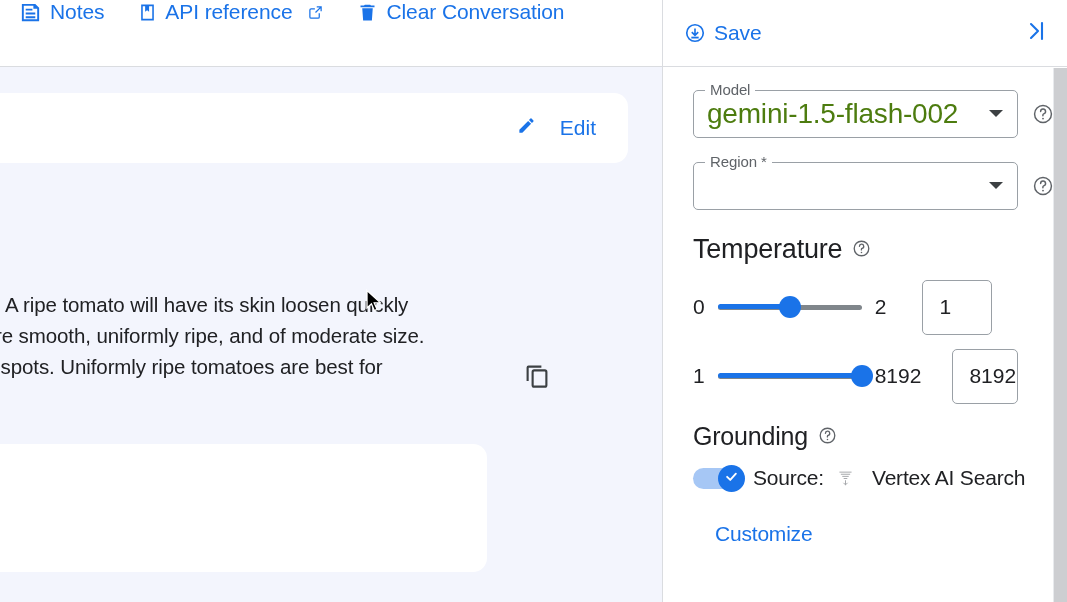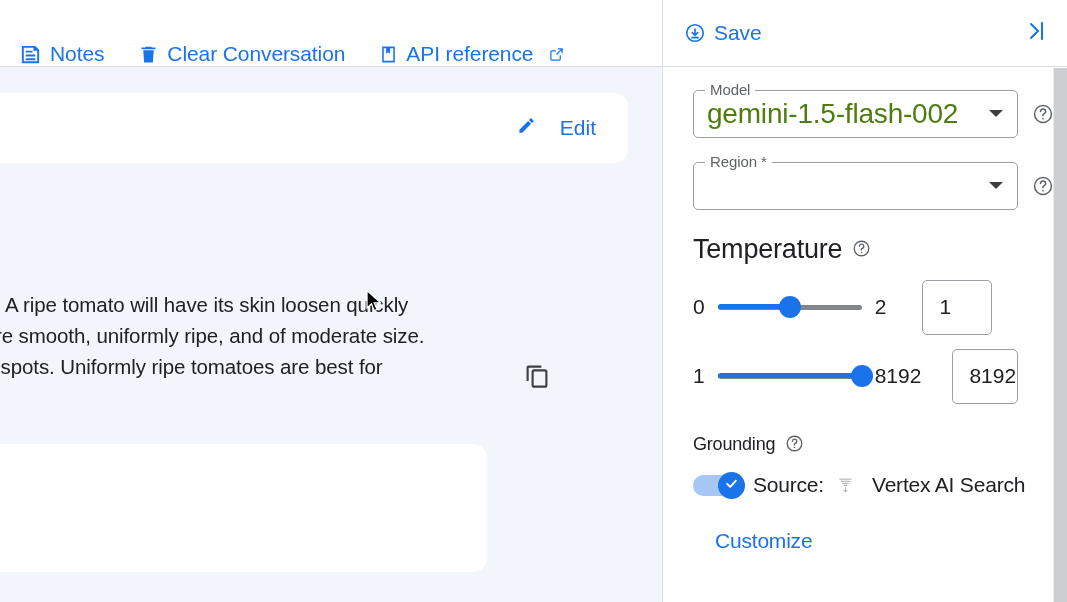--- a/index.html
+++ b/index.html
@@ -16,21 +16,21 @@
 
   
   .toolbar {
     position: absolute; left: 0; top: 0;
     width: 1067px; height: 67px;
     background: #ffffff;
     border-bottom: 1px solid #dadce0;
     display: flex; align-items: center;
   }
   .toolbar-left {
-    display: flex; align-items: flex-end;
+    display: flex; align-items: flex-start;
     height: 100%;
     padding-left: 19px;
     width: 663px;
     gap: 34px;
     border-right: 1px solid #dadce0;
   }
   .toolbar-right {
     display: flex; 
     height: 100%;
     padding-left: 21px;
@@ -227,23 +227,23 @@
     font-size: 21px;
     color: #202124;
     background: #fff;
     overflow: hidden;
     white-space: nowrap;
   }
 
   
   .ground-head {
     display: flex; align-items: flex-start; gap: 10px;
-    font-size: 18px; color: #202124;
+    font-size: 25px; color: #202124;
     letter-spacing: -0.2px;
-    margin-top: 27px; margin-bottom: 13px;
+    margin-top: 15px; margin-bottom: 13px;
   }
   .ground-row {
     display: flex; align-items: center;
     gap: 4px;
   }
   .toggle {
     position: relative;
     width: 52px; height: 28px;
     cursor: pointer;
     flex-shrink: 0;
@@ -312,41 +312,41 @@
         <span class="ic">
           <svg width="23" height="23" viewBox="0 0 24 24" fill="#1a73e8">
             <path d="M3 3h14l4 4v14H3V3zm2 2v14h14V8h-4V5H5zm2 3h7v2H7V8zm0 4h10v2H7v-2zm0 4h10v2H7v-2z"></path>
           </svg>
         </span>
         <span>Notes</span>
       </button>
 
       <button class="tb-btn">
         <span class="ic">
-          <svg width="21" height="23" viewBox="0 0 24 24" fill="#1a73e8">
-            <path d="M9 3h6l1 1h4v2H4V4h4l1-1zM6 7h12l-1 14H7L6 7z"></path>
-          </svg>
-        </span>
-        <span>Clear Conversation</span>
-      </button>
-
-      <button class="tb-btn">
-        <span class="ic">
           <svg width="19" height="23" viewBox="0 0 24 24" fill="none" stroke="#1a73e8" stroke-width="2">
             <path d="M5 3h14v18H5z"></path>
             <path d="M9 3v8l2.5-2L14 11V3" fill="#1a73e8" stroke="none"></path>
           </svg>
         </span>
         <span>API reference</span>
         <span class="tb-ext">
           <svg width="15" height="15" viewBox="0 0 24 24" fill="none" stroke="#1a73e8" stroke-width="2">
             <path d="M18 13v6a2 2 0 0 1-2 2H5a2 2 0 0 1-2-2V8a2 2 0 0 1 2-2h6"></path>
             <path d="M14 3h7v7M21 3l-9 9"></path>
           </svg>
         </span>
+      </button>
+
+      <button class="tb-btn">
+        <span class="ic">
+          <svg width="21" height="23" viewBox="0 0 24 24" fill="#1a73e8">
+            <path d="M9 3h6l1 1h4v2H4V4h4l1-1zM6 7h12l-1 14H7L6 7z"></path>
+          </svg>
+        </span>
+        <span>Clear Conversation</span>
       </button>
 
     </div>
 
     <div class="toolbar-right">
 
       <button class="tb-btn">
         <span class="ic">
           <svg width="22" height="22" viewBox="0 0 24 24" fill="none" stroke="#1a73e8" stroke-width="1.8">
             <circle cx="12" cy="12" r="9"></circle>

